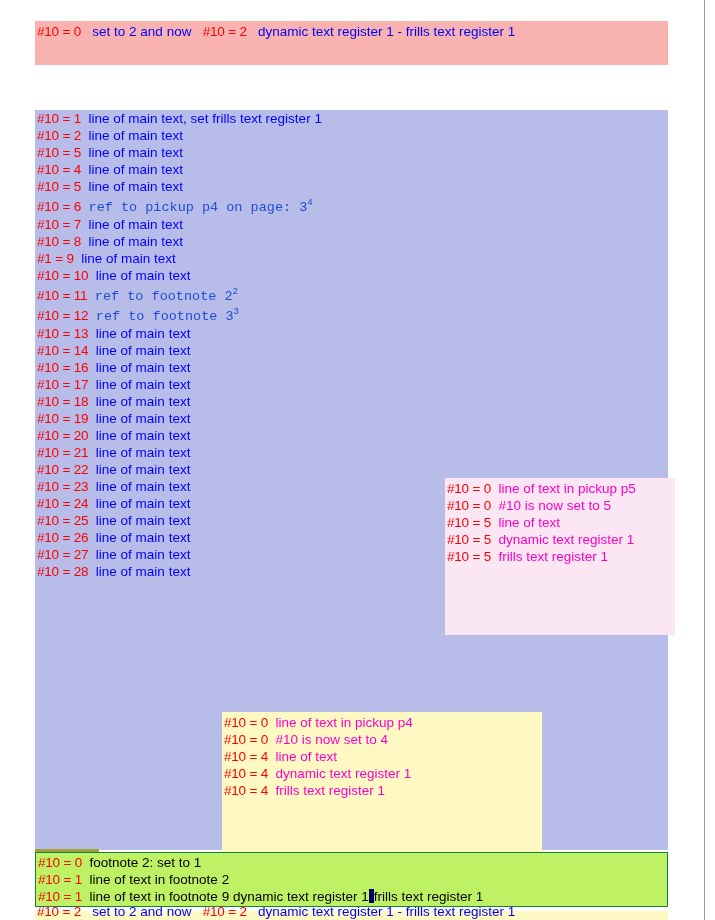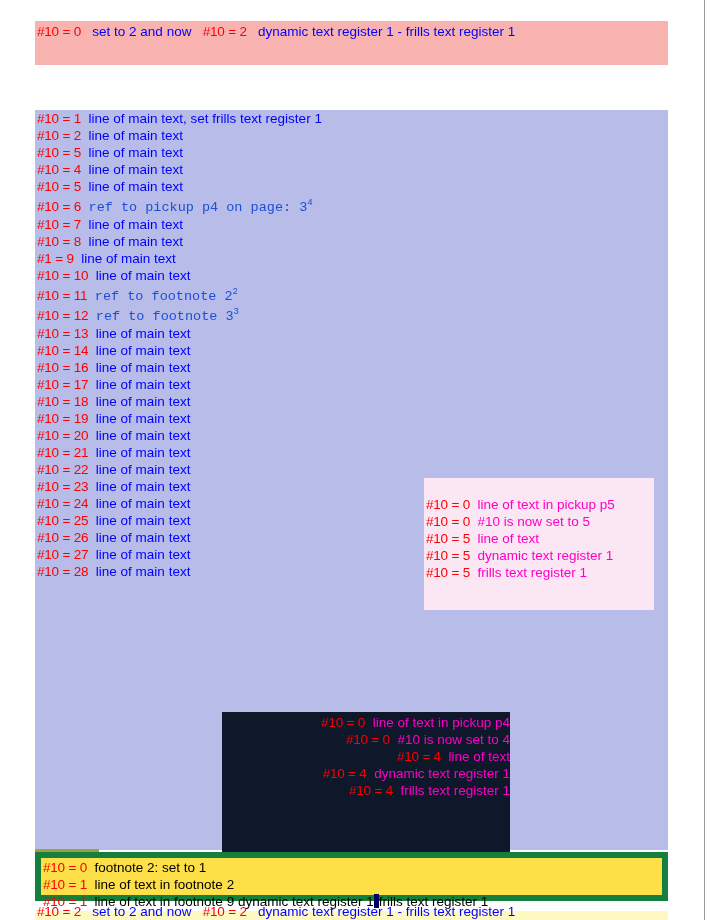--- a/index.html
+++ b/index.html
@@ -42,45 +42,44 @@
   .main-block {
     position: absolute;
     left: 35px;
     top: 110px;
     width: 633px;
     height: 740px;
     background: #b8bce8;
   }
   .pickup-p5 {
     position: absolute;
-    left: 424px;
+    left: 445px;
     top: 478px;
     width: 230px;
-    height: 132px;
+    height: 157px;
     background: #fbe6f3;
-    padding-top: 18px;
+    padding-top: 2px;
   }
   .pickup-p4 {
     position: absolute;
     left: 222px;
     top: 712px;
-    width: 288px;
+    width: 320px;
     height: 140px;
-    background: #0f172a;
+    background: #fef9c3;
     padding-top: 2px;
-    text-align: right;
   }
   .footnote-block {
     position: absolute;
     left: 35px;
     top: 852px;
     width: 633px;
-    height: 49px;
-    background: #fde047;
-    border: 6px solid #15803d;
+    height: 55px;
+    background: #bef264;
+    border: 1px solid #15803d;
     padding-top: 1px;
   }
   .footnote-tab {
     position: absolute;
     left: 35px;
     top: 849px;
     width: 64px;
     height: 3px;
     background: #9fa03a;
   }

